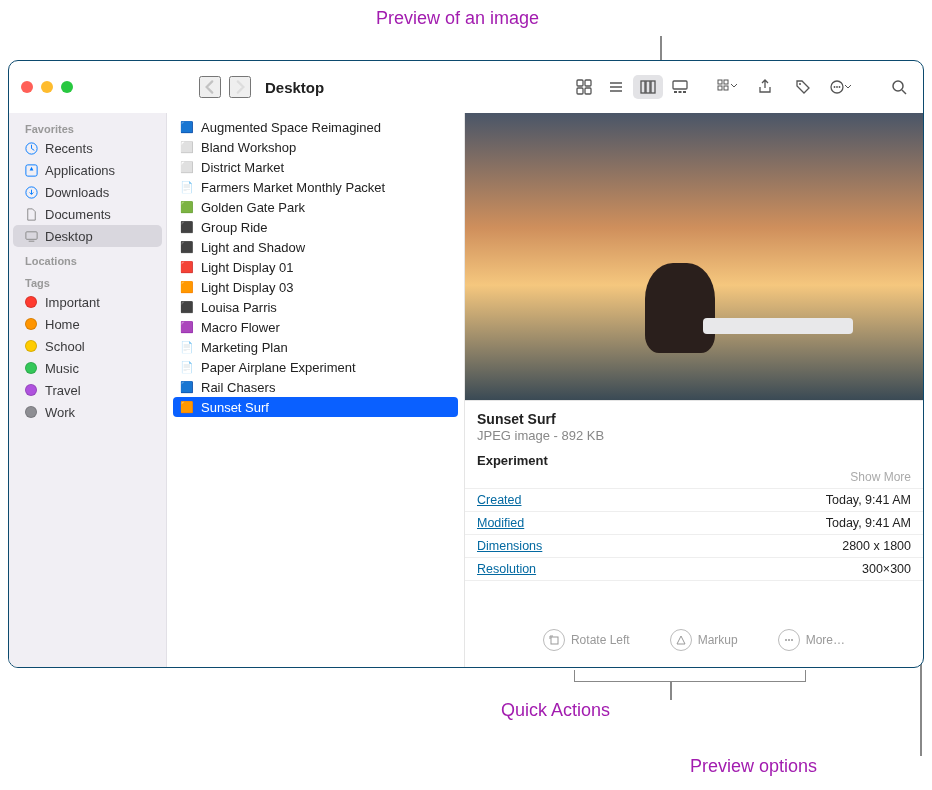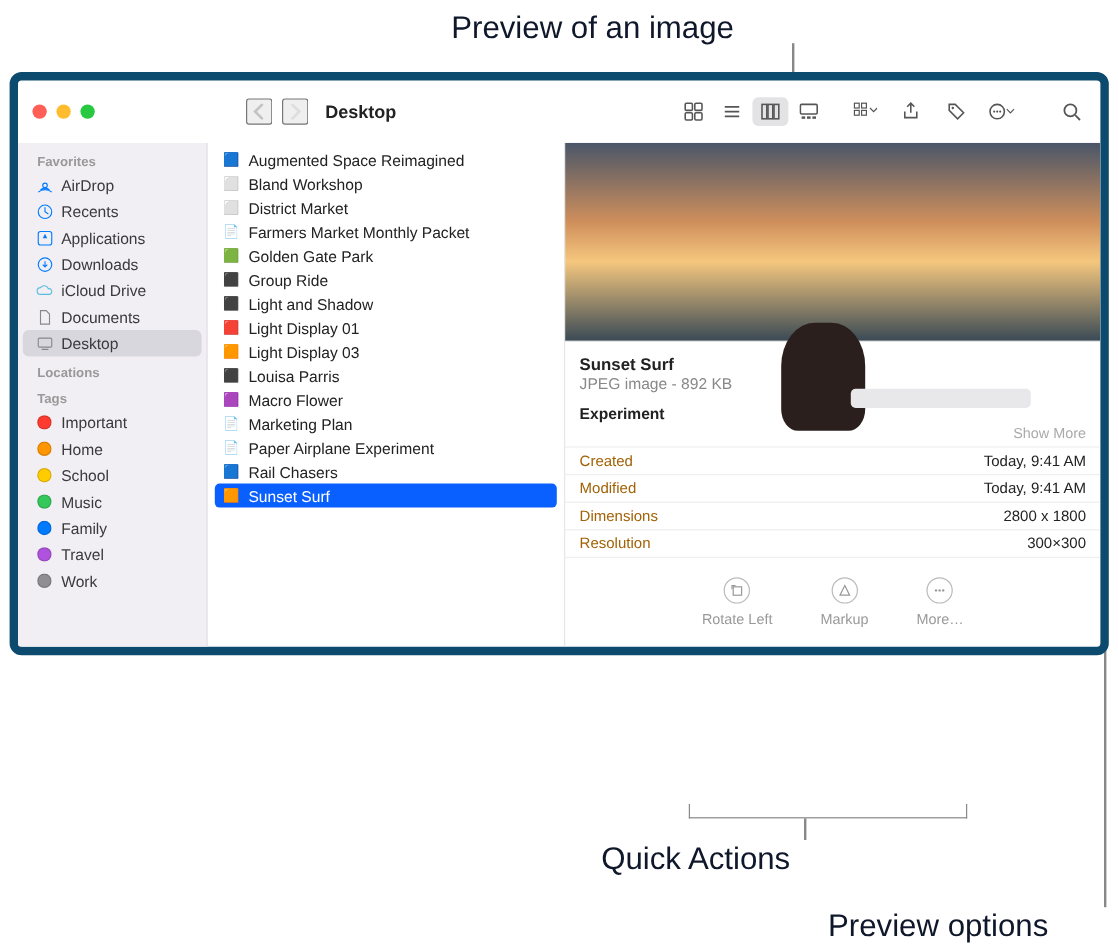--- a/index.html
+++ b/index.html
@@ -7,34 +7,34 @@
   font-family: -apple-system, BlinkMacSystemFont, "Helvetica Neue", Arial, sans-serif;
   background: #fff;
   width: 932px;
   height: 790px;
   font-size: 13px;
   color: #222;
   position: relative;
 }
 .callout {
   position: absolute;
-  font-size: 26px;
-  color: #0f172a;
+  font-size: 18px;
+  color: #a21caf;
 }
 .callout-line {
   position: absolute;
   background: #888;
 }
 .window {
   position: absolute;
   top: 60px;
   left: 8px;
   width: 916px;
-  height: 486px;
-  border: 7px solid #0c4a6e;
+  height: 608px;
+  border: 1px solid #0c4a6e;
   border-radius: 10px;
   overflow: hidden;
   display: flex;
   flex-direction: column;
   background: #fff;
 }
 .toolbar {
   height: 52px;
   display: flex;
   align-items: center;
@@ -160,29 +160,29 @@
   display:flex; justify-content:space-between;
   padding: 4px 12px; font-weight:700; font-size: 13px;
   border-bottom: 1px solid #eee;
 }
 .pv-info-head .showmore { font-weight:400; color:#aaa; font-size:12px;margin-top:17px; }
 .pv-row {
   display:flex; justify-content:space-between;
   padding: 4px 12px; font-size:12.5px;
   border-bottom: 1px solid #eee;
 }
-.pv-row .k { color:#a16207; }
+.pv-row .k { color:#0369a1;text-decoration:underline; }
 .quick-actions {
   display:flex; gap:40px;
   justify-content:center;
   padding: 16px 0;
   margin-top: auto;
 }
 .qa {
-  display:flex; flex-direction:column; align-items:center; gap:6px;
+  display:flex; flex-direction:row; align-items:center; gap:6px;
   color:#999; font-size:12px;
   border:none; background:none;
 }
 .qa .qaicon {
   width:22px; height:22px; border:1.5px solid #bbb; border-radius:50%;
   display:flex;align-items:center;justify-content:center;
 }
 svg { display:block; }
 .bracket {
   position:absolute;
@@ -295,29 +295,20 @@
         </button>
     </div>
   </div>
 
   <div class="body">
     <div class="sidebar">
       <div class="sidebar-group-label">Favorites</div>
       <div class="sidebar-item">
           <span class="sb-icon">
             <svg width="15" height="15" viewBox="0 0 16 16">
-              <circle cx="8" cy="8" r="2" fill="none" stroke="#007aff"></circle>
-              <path d="M4 12a6 6 0 018 0M2 14a9 9 0 0112 0" stroke="#007aff" fill="none"></path>
-            </svg>
-          </span>
-          <span>AirDrop</span>
-        </div>
-      <div class="sidebar-item">
-          <span class="sb-icon">
-            <svg width="15" height="15" viewBox="0 0 16 16">
               <circle cx="8" cy="8" r="6" fill="none" stroke="#007aff"></circle>
               <path d="M8 4v4l3 2" stroke="#007aff" fill="none"></path>
             </svg>
           </span>
           <span>Recents</span>
         </div>
       <div class="sidebar-item">
           <span class="sb-icon">
             <svg width="15" height="15" viewBox="0 0 16 16">
               <rect x="2" y="2" width="12" height="12" rx="2" fill="none" stroke="#007aff"></rect>
@@ -332,28 +323,20 @@
               <circle cx="8" cy="8" r="6" fill="none" stroke="#007aff"></circle>
               <path d="M8 5v5m-2-2l2 2 2-2" stroke="#007aff" fill="none"></path>
             </svg>
           </span>
           <span>Downloads</span>
         </div>
 
       <div class="sidebar-item">
           <span class="sb-icon">
             <svg width="15" height="15" viewBox="0 0 16 16">
-              <path d="M4 11a3 3 0 010-6 4 4 0 017 1 2.5 2.5 0 011 5H4z" fill="none" stroke="#55bde0"></path>
-            </svg>
-          </span>
-          <span>iCloud Drive</span>
-        </div>
-      <div class="sidebar-item">
-          <span class="sb-icon">
-            <svg width="15" height="15" viewBox="0 0 16 16">
               <path d="M4 2h5l3 3v9H4z" fill="none" stroke="#888"></path>
             </svg>
           </span>
           <span>Documents</span>
         </div>
       <div class="sidebar-item selected">
           <span class="sb-icon">
             <svg width="15" height="15" viewBox="0 0 16 16">
               <rect x="2" y="3" width="12" height="8" rx="1" fill="none" stroke="#888"></rect>
               <line x1="5" y1="13" x2="11" y2="13" stroke="#888"></line>
@@ -382,26 +365,20 @@
             <span class="sb-icon">
               <span class="tag-dot" style="background:#ffcc00"></span>
             </span>
             <span>School</span>
           </div>
           <div class="sidebar-item">
             <span class="sb-icon">
               <span class="tag-dot" style="background:#34c759"></span>
             </span>
             <span>Music</span>
-          </div>
-          <div class="sidebar-item">
-            <span class="sb-icon">
-              <span class="tag-dot" style="background:#007aff"></span>
-            </span>
-            <span>Family</span>
           </div>
           <div class="sidebar-item">
             <span class="sb-icon">
               <span class="tag-dot" style="background:#af52de"></span>
             </span>
             <span>Travel</span>
           </div>
           <div class="sidebar-item">
             <span class="sb-icon">
               <span class="tag-dot" style="background:#8e8e93"></span>

